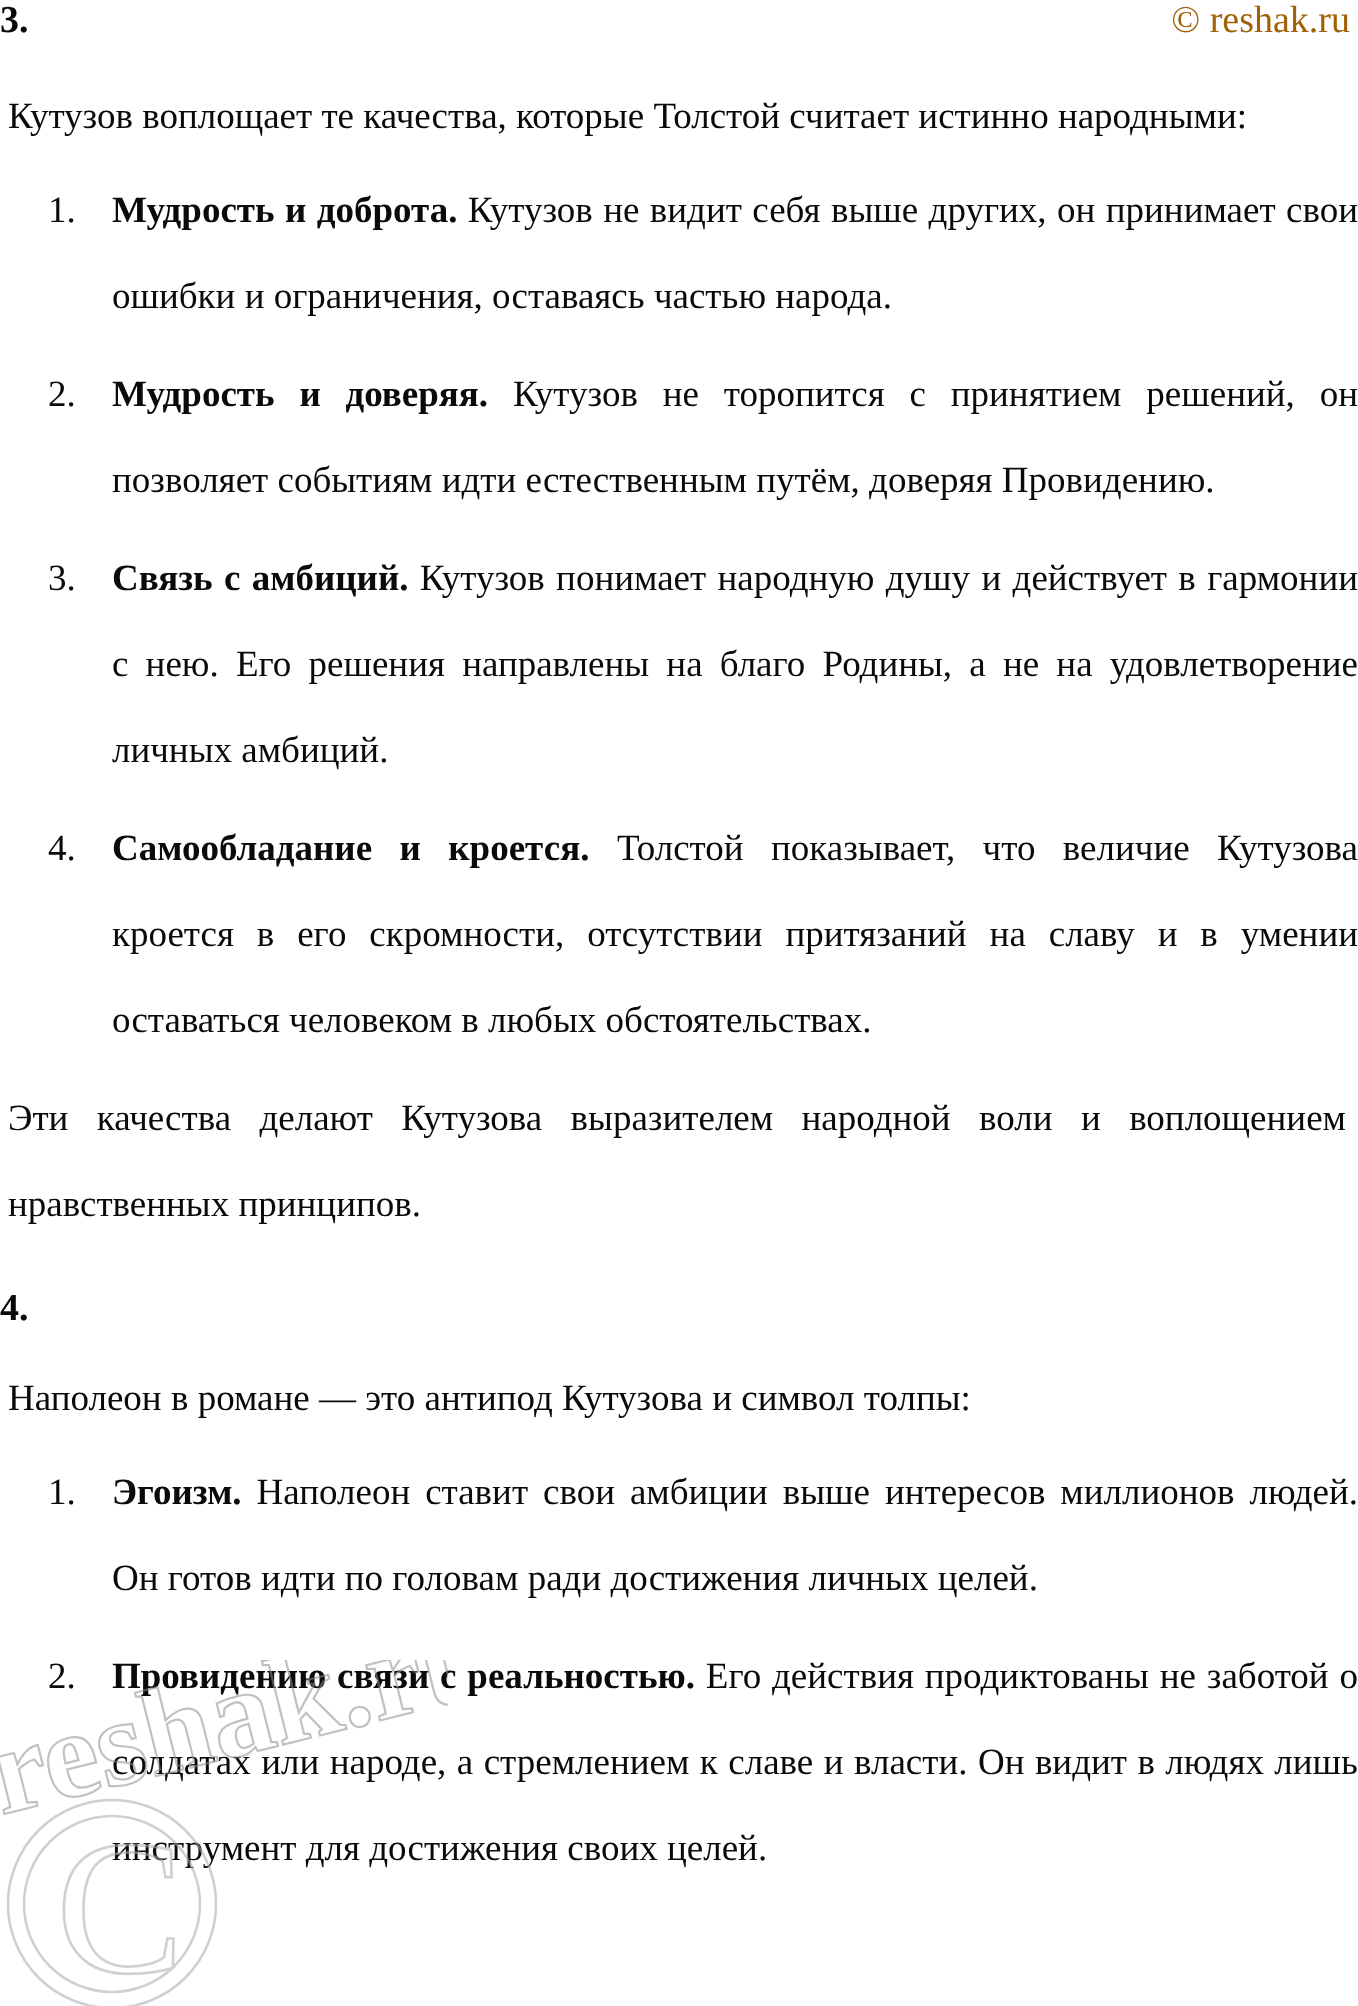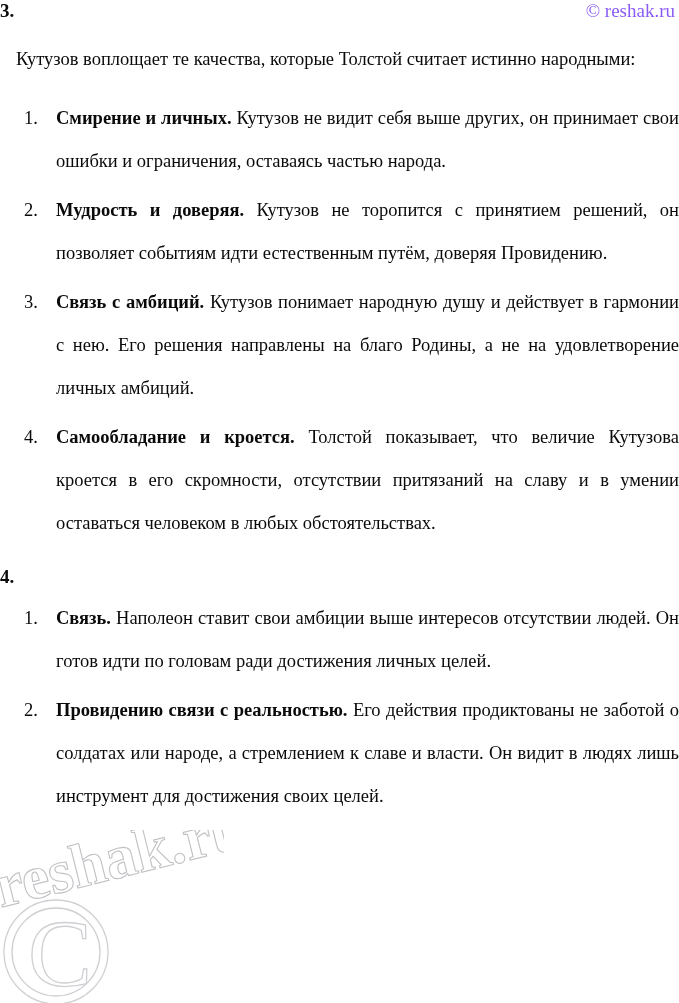--- a/index.html
+++ b/index.html
@@ -33,31 +33,31 @@
     font-weight: bold;
     letter-spacing: 0px;
     line-height: 22px;
   }
   .copyright {
     position: absolute;
     right: 4px;
     top: 0px;
     font-size: 19px;
     line-height: 22px;
-    color: #8b5cf6;
+    color: #a16207;
     white-space: nowrap;
   }
 
   
   .para {
     font-size: 18.5px;
     line-height: 43px;
     text-align: justify;
     text-justify: inter-word;
-    margin: 16px;
+    margin: 4px;
     padding: 0 2px 0 0;
     hyphens: none;
   }
   .para.first {
     margin-top: 10px;
   }
 
   .block-num {
     font-size: 19px;
     font-weight: bold;
@@ -160,46 +160,48 @@
     <div class="header-row">
       <div class="section-num">3.</div>
       <div class="copyright">© reshak.ru</div>
     </div>
 
     <p class="para first">Кутузов воплощает те качества, которые Толстой считает истинно народными:</p>
 
     <ol class="list">
       <li>
         <span class="marker">1.</span>
-        <b class="lead">Смирение и личных.</b><span class="tail"> Кутузов не видит себя выше других, он принимает свои ошибки и ограничения, оставаясь частью народа.</span>
+        <b class="lead">Мудрость и доброта.</b><span class="tail"> Кутузов не видит себя выше других, он принимает свои ошибки и ограничения, оставаясь частью народа.</span>
       </li>
       <li>
         <span class="marker">2.</span>
         <b class="lead">Мудрость и доверяя.</b><span class="tail"> Кутузов не торопится с принятием решений, он позволяет событиям идти естественным путём, доверяя Провидению.</span>
       </li>
       <li>
         <span class="marker">3.</span>
         <b class="lead">Связь с амбиций.</b><span class="tail"> Кутузов понимает народную душу и действует в гармонии с нею. Его решения направлены на благо Родины, а не на удовлетворение личных амбиций.</span>
       </li>
       <li>
         <span class="marker">4.</span>
         <b class="lead">Самообладание и кроется.</b><span class="tail"> Толстой показывает, что величие Кутузова кроется в его скромности, отсутствии притязаний на славу и в умении оставаться человеком в любых обстоятельствах.</span>
       </li>
     </ol>
 
+    <p class="para">Эти качества делают Кутузова выразителем народной воли и воплощением нравственных принципов.</p>
 
     <div class="gap-sm"></div>
 
     <p class="block-num">4.</p>
 
+    <p class="para">Наполеон в романе — это антипод Кутузова и символ толпы:</p>
 
     <ol class="list">
       <li>
         <span class="marker">1.</span>
-        <b class="lead">Связь.</b><span class="tail"> Наполеон ставит свои амбиции выше интересов отсутствии людей. Он готов идти по головам ради достижения личных целей.</span>
+        <b class="lead">Эгоизм.</b><span class="tail"> Наполеон ставит свои амбиции выше интересов миллионов людей. Он готов идти по головам ради достижения личных целей.</span>
       </li>
       <li>
         <span class="marker">2.</span>
         <b class="lead">Провидению связи с реальностью.</b><span class="tail"> Его действия продиктованы не заботой о солдатах или народе, а стремлением к славе и власти. Он видит в людях лишь инструмент для достижения своих целей.</span>
       </li>
     </ol>
 
   </div>
 </div>
 

